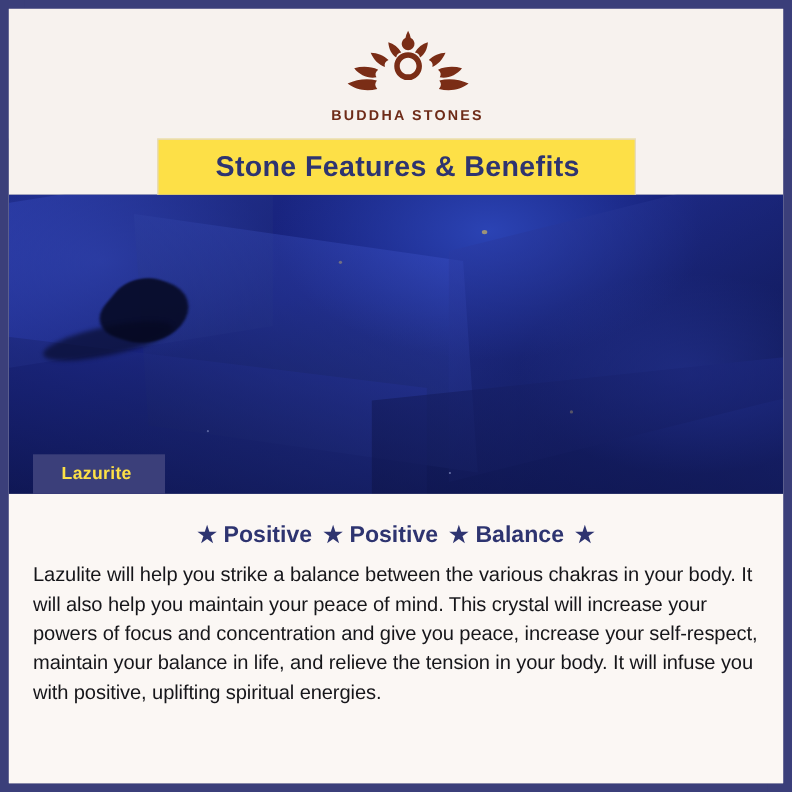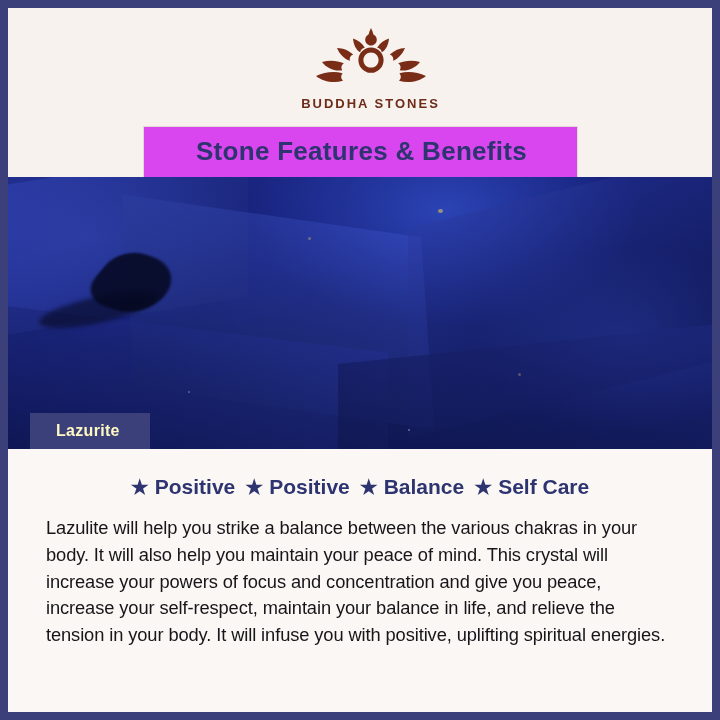--- a/index.html
+++ b/index.html
@@ -77,21 +77,21 @@
     letter-spacing: 2px;
     color: #6e2b18;
     font-weight: bold;
     font-family: "Liberation Sans", sans-serif;
   }
   
   .title-band {
     position: relative;
     margin: 0 auto;
     width: 430px;
-    background: #d946ef;
+    background: #fde047;
     border: 1px solid #e2d9d2;
     border-bottom: none;
     padding: 9px 0 10px 3px;
     text-align: center;
     z-index: 3;
   }
   .title-band h1 {
     margin: 0;
     font-size: 26px;
     color: #2e3470;
@@ -193,21 +193,21 @@
   }
   .s1 { top: 238px; left: 58px; }
   .s2 { top: 214px; left: 180px; opacity: 0.35; }
   .s3 { top: 252px; left: 400px; opacity: 0.45; }
   
   .caption {
     position: absolute;
     left: 22px;
     bottom: 0;
     background: #3b3f7a;
-    color: #fef9c3;
+    color: #fde047;
     font-size: 16px;
     font-weight: bold;
     padding: 9px 30px 9px 26px;
     letter-spacing: 0.3px;
     z-index: 4;
   }
   
   .panel {
     position: relative;
     background: #fbf7f4;
@@ -229,21 +229,21 @@
     font-size: 21px;
     font-weight: bold;
     font-family: "Liberation Sans", sans-serif;
   }
   .kw .star {
     color: #2e3470;
     font-size: 20px;
     line-height: 1;
   }
   .body-text {
-    margin: 16px;
+    margin: 0;
     color: #16161a;
     font-size: 18.3px;
     line-height: 1.465;
     text-align: left;
     font-family: "Liberation Sans", sans-serif;
     letter-spacing: -0.1px;
   }
 </style>
 </head>
 <body>
@@ -312,20 +312,19 @@
         <div class="kw">
           <span class="star">★</span>
           <span>Positive</span>
         </div>
         <div class="kw">
           <span class="star">★</span>
           <span>Balance</span>
         </div>
         <div class="kw">
           <span class="star">★</span>
-          <span>Self Care</span>
         </div>
       </div>
       <p class="body-text">Lazulite will help you strike a balance between the various chakras in your body. It will also help you maintain your peace of mind. This crystal will increase your powers of focus and concentration and give you peace, increase your self-respect, maintain your balance in life, and relieve the tension in your body. It will infuse you with positive, uplifting spiritual energies.</p>
     </div>
 
   </div>
 </div>
 
 </body></html>

